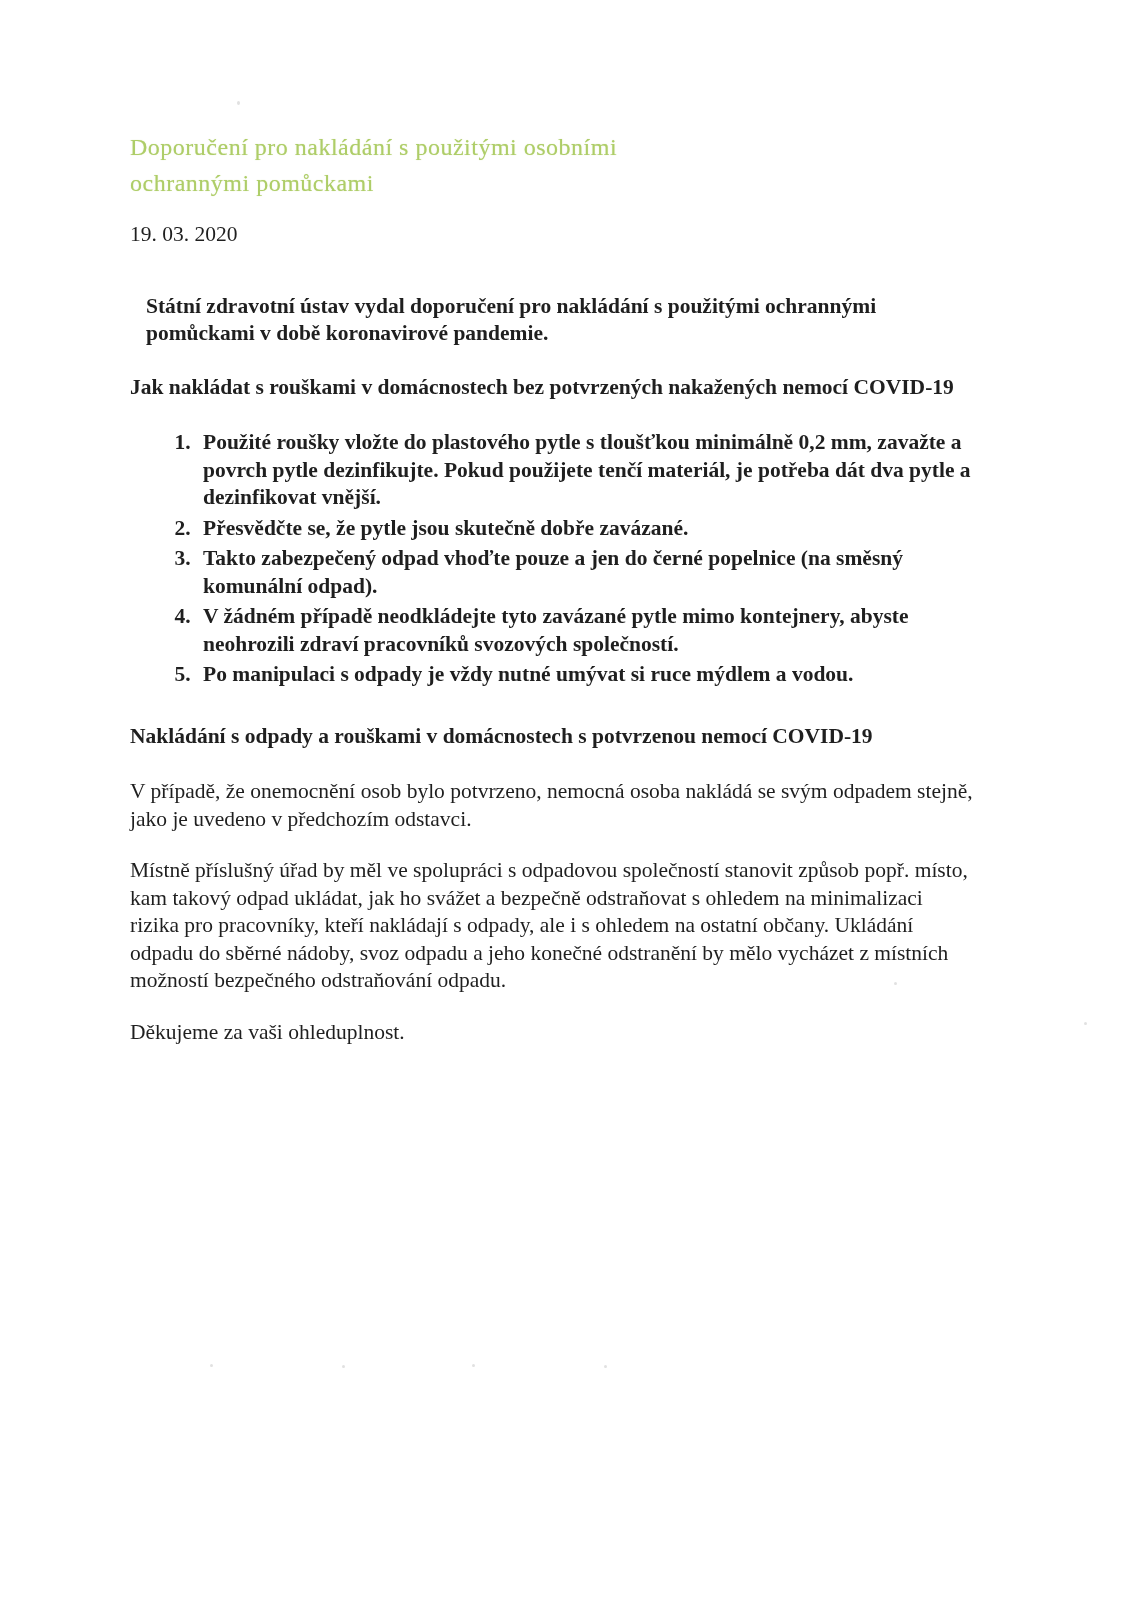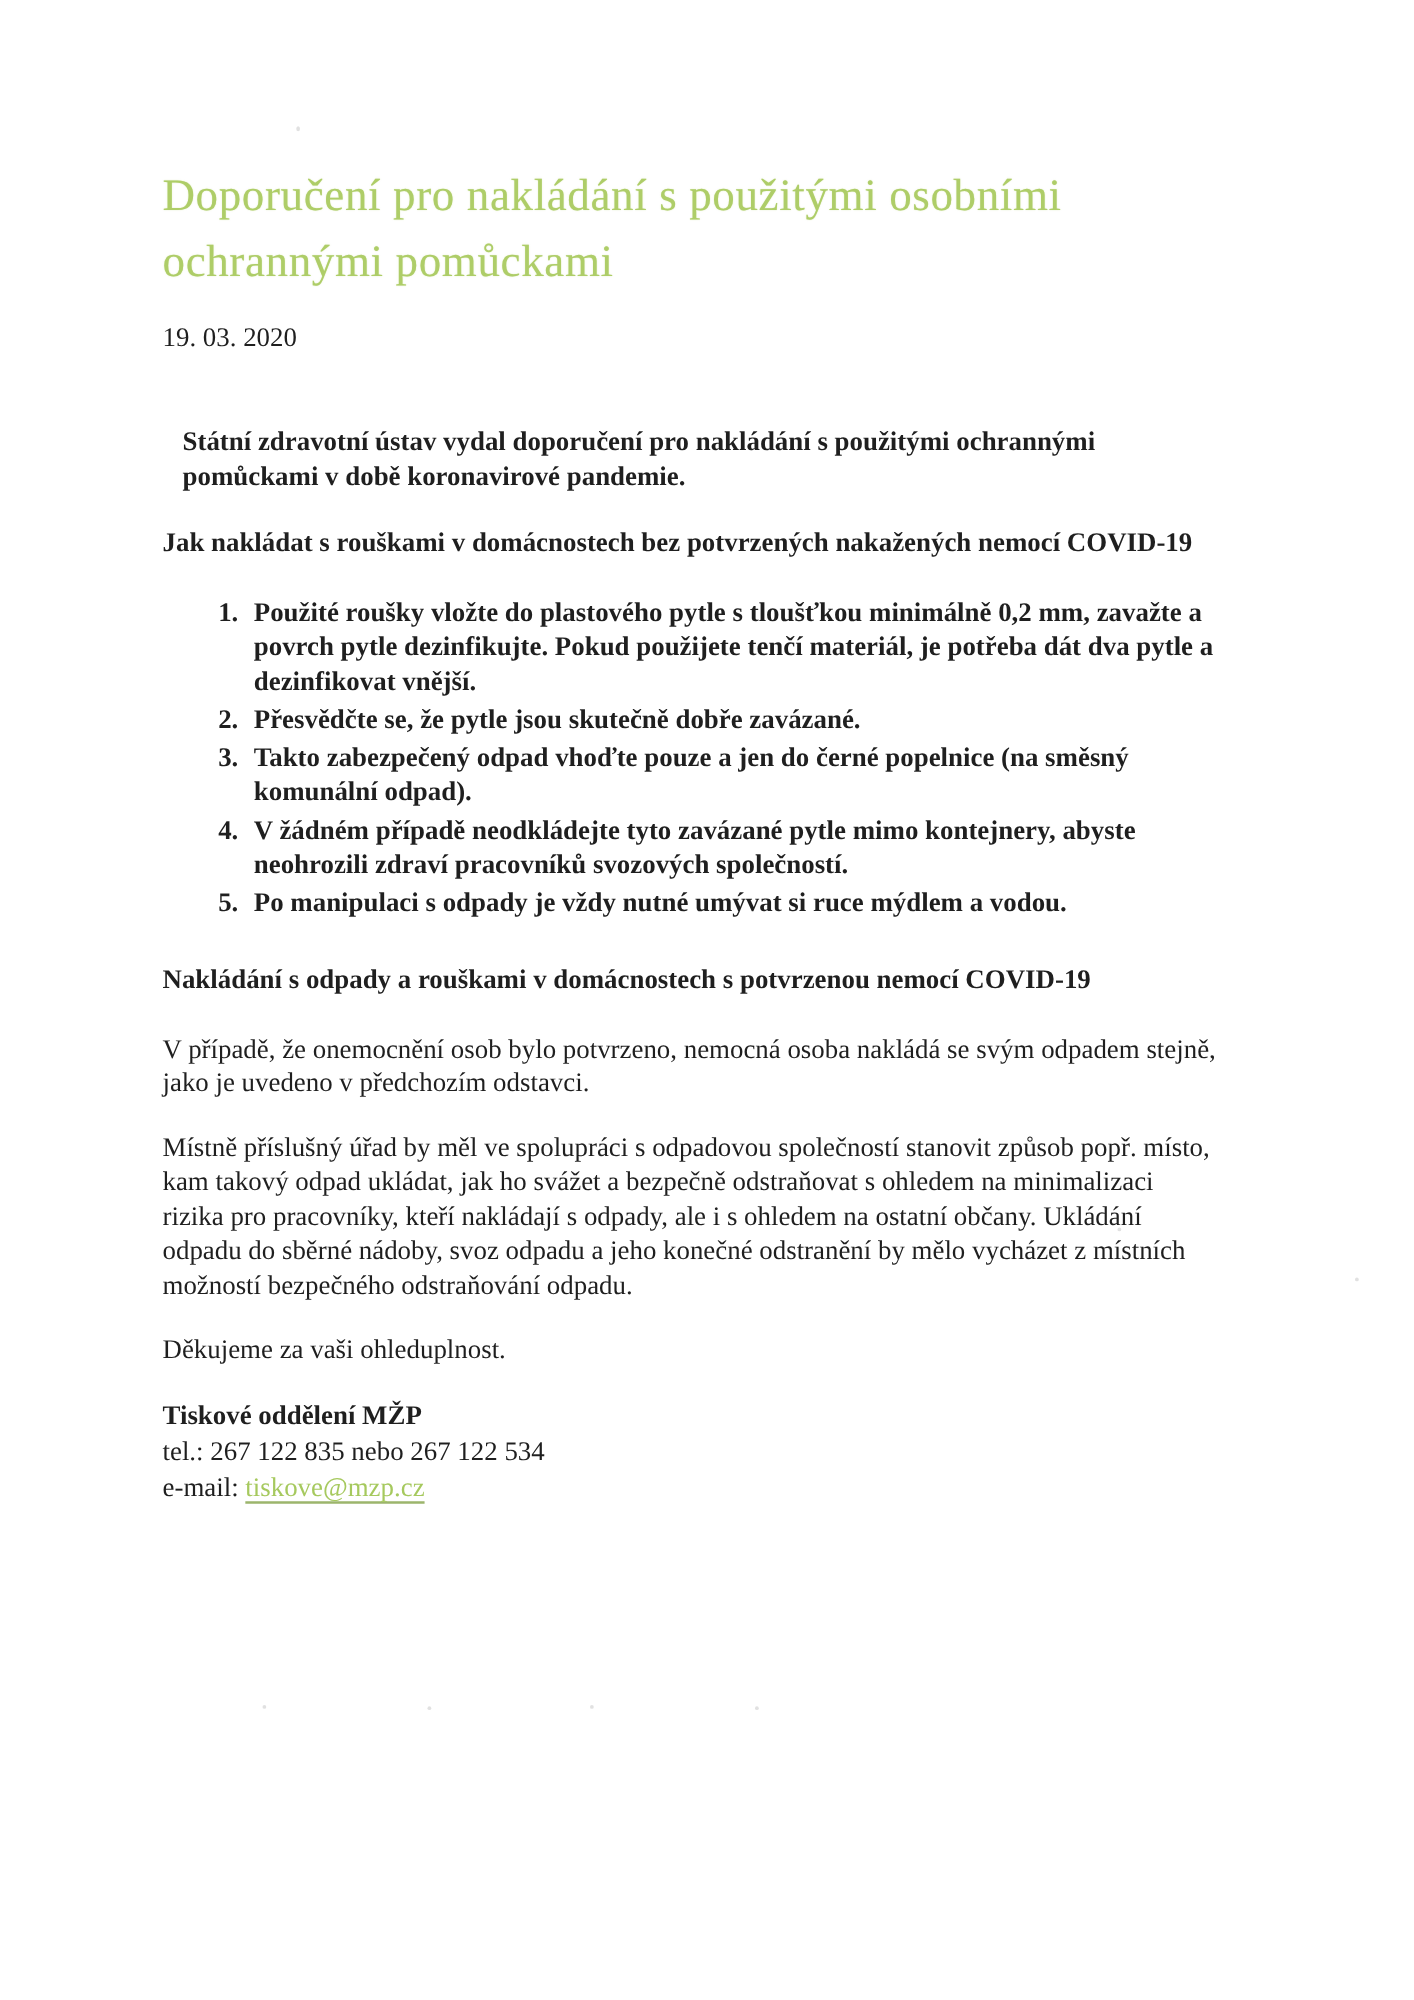--- a/index.html
+++ b/index.html
@@ -19,31 +19,31 @@
   .content {
     position: absolute;
     top: 0;
     left: 130px;
     width: 845px;
     padding-top: 130px;
     font-size: 21.5px;
     line-height: 1.28;
   }
   .doc-title {
-    font-size: 36px;
+    font-size: 24px;
     font-weight: 400;
     line-height: 1.48;
     color: #aecd68;
     margin: 0 0 20px 0;
     text-shadow: 0 0 1px rgba(174, 205, 104, 0.55);
     letter-spacing: 0.5px;
   }
   .doc-title .tline { display: block; }
   .doc-date {
-    margin: 0 0 56px 0;
+    margin: 0 0 44px 0;
   }
   .bold-par {
     font-weight: 700;
     margin: 0 0 26px 16px;
   }
   .section-heading {
     font-weight: 700;
     margin: 1px 0 28px 0;
   }
   ol.steps {
@@ -108,25 +108,20 @@
 
     <p class="section-heading">Nakládání s odpady a rouškami v domácnostech s potvrzenou nemocí COVID-19</p>
 
     <p class="par">V případě, že onemocnění osob bylo potvrzeno, nemocná osoba nakládá se svým odpadem stejně, jako je uvedeno v předchozím odstavci.</p>
 
     <p class="par">Místně příslušný úřad by měl ve spolupráci s odpadovou společností stanovit způsob popř. místo, kam takový odpad ukládat, jak ho svážet a bezpečně odstraňovat s ohledem na minimalizaci rizika pro pracovníky, kteří nakládají s odpady, ale i s ohledem na ostatní občany. Ukládání odpadu do sběrné nádoby, svoz odpadu a jeho konečné odstranění by mělo vycházet z místních možností bezpečného odstraňování odpadu.</p>
 
     <p class="par">Děkujeme za vaši ohleduplnost.</p>
 
 
-    <div class="footer-block">
-      <div class="footer-dept">Tiskové oddělení MŽP</div>
-      <div>tel.: 267 122 835 nebo 267 122 534</div>
-      <div><span>e-mail:</span> <a href="#" class="doc-link">tiskove@mzp.cz</a></div>
-    </div>
   </div>
 
   <div class="speck" style="left:237px; top:101px; width:3px; height:4px;"></div>
   <div class="speck" style="left:894px; top:982px; width:3px; height:3px;"></div>
   <div class="speck" style="left:210px; top:1364px; width:3px; height:3px;"></div>
   <div class="speck" style="left:342px; top:1365px; width:3px; height:3px;"></div>
   <div class="speck" style="left:472px; top:1364px; width:3px; height:3px;"></div>
   <div class="speck" style="left:604px; top:1365px; width:3px; height:3px;"></div>
   <div class="speck" style="left:1084px; top:1022px; width:3px; height:3px;"></div>
 

